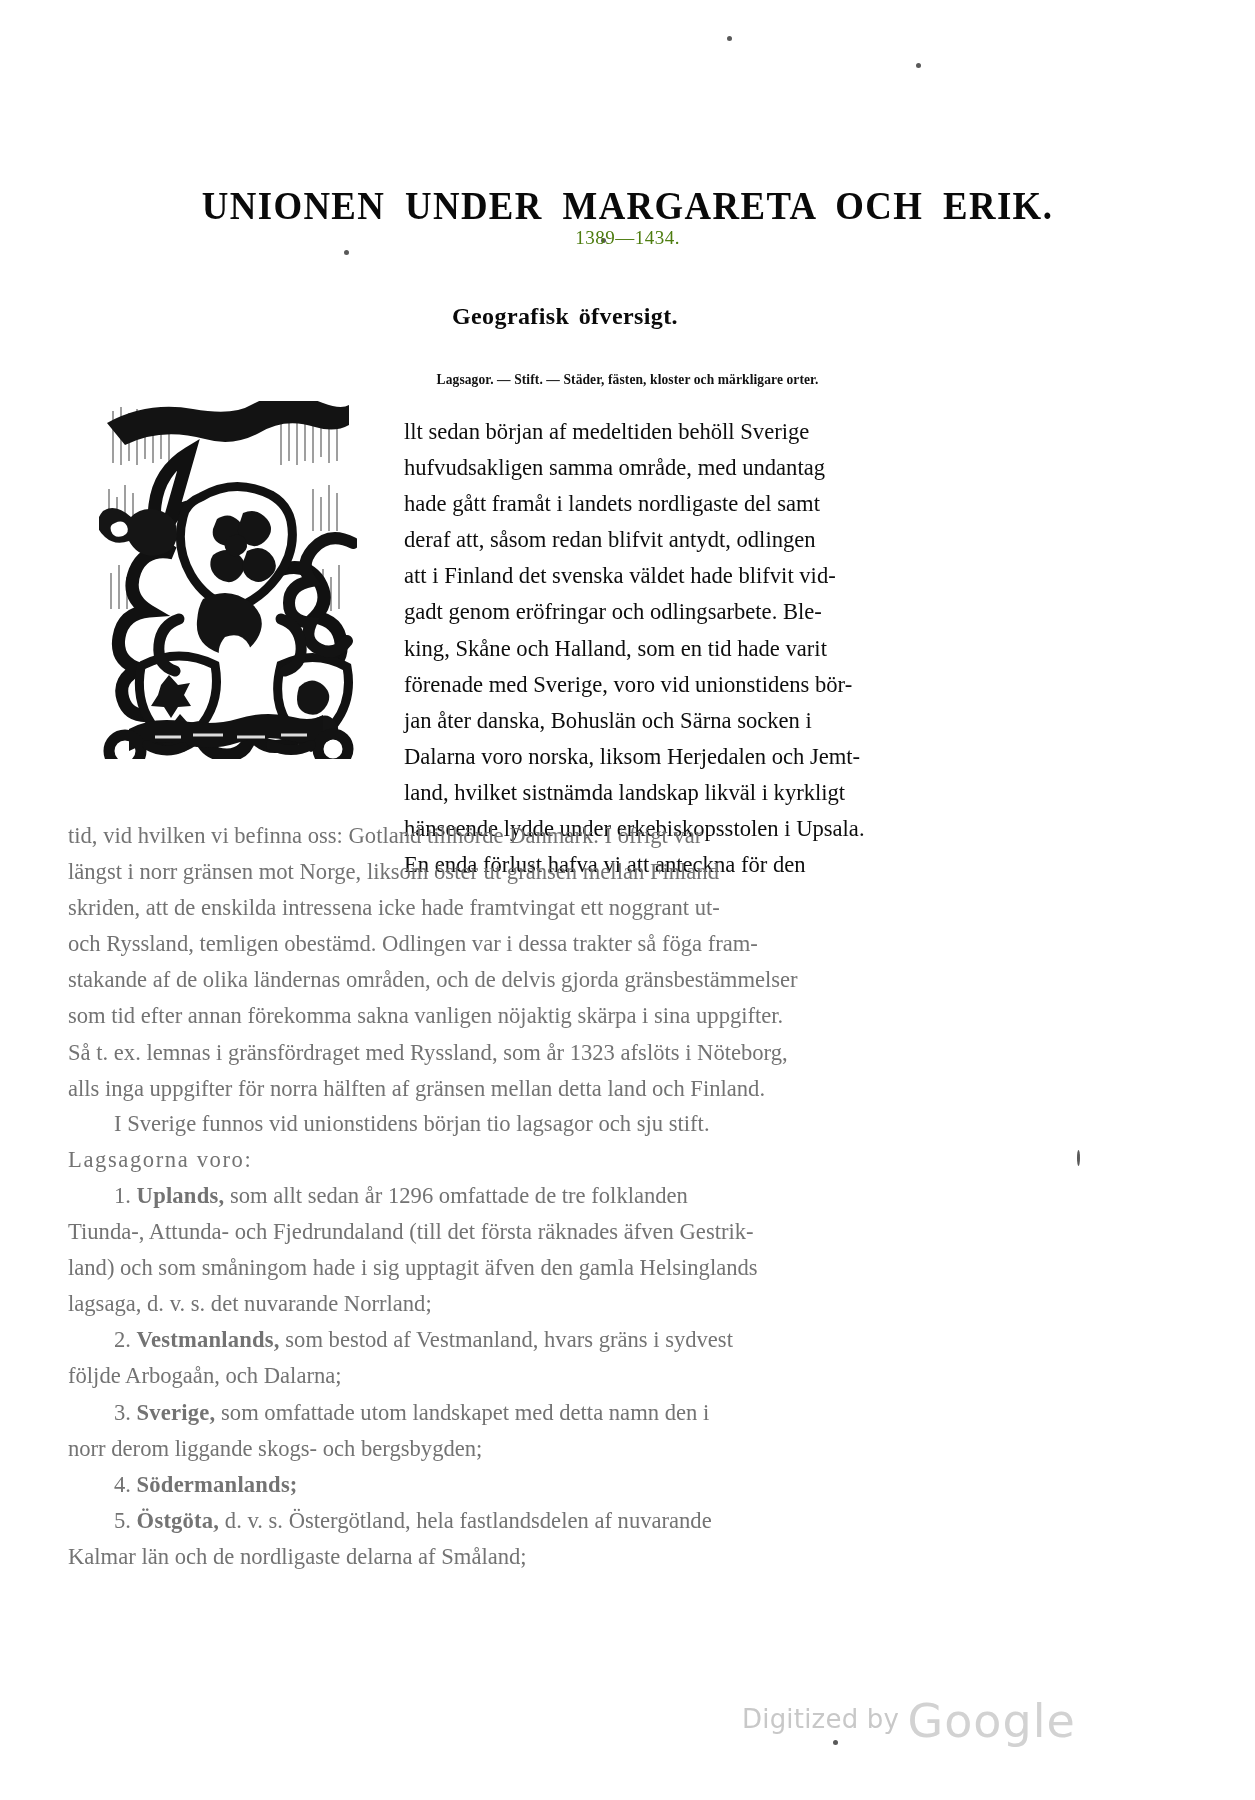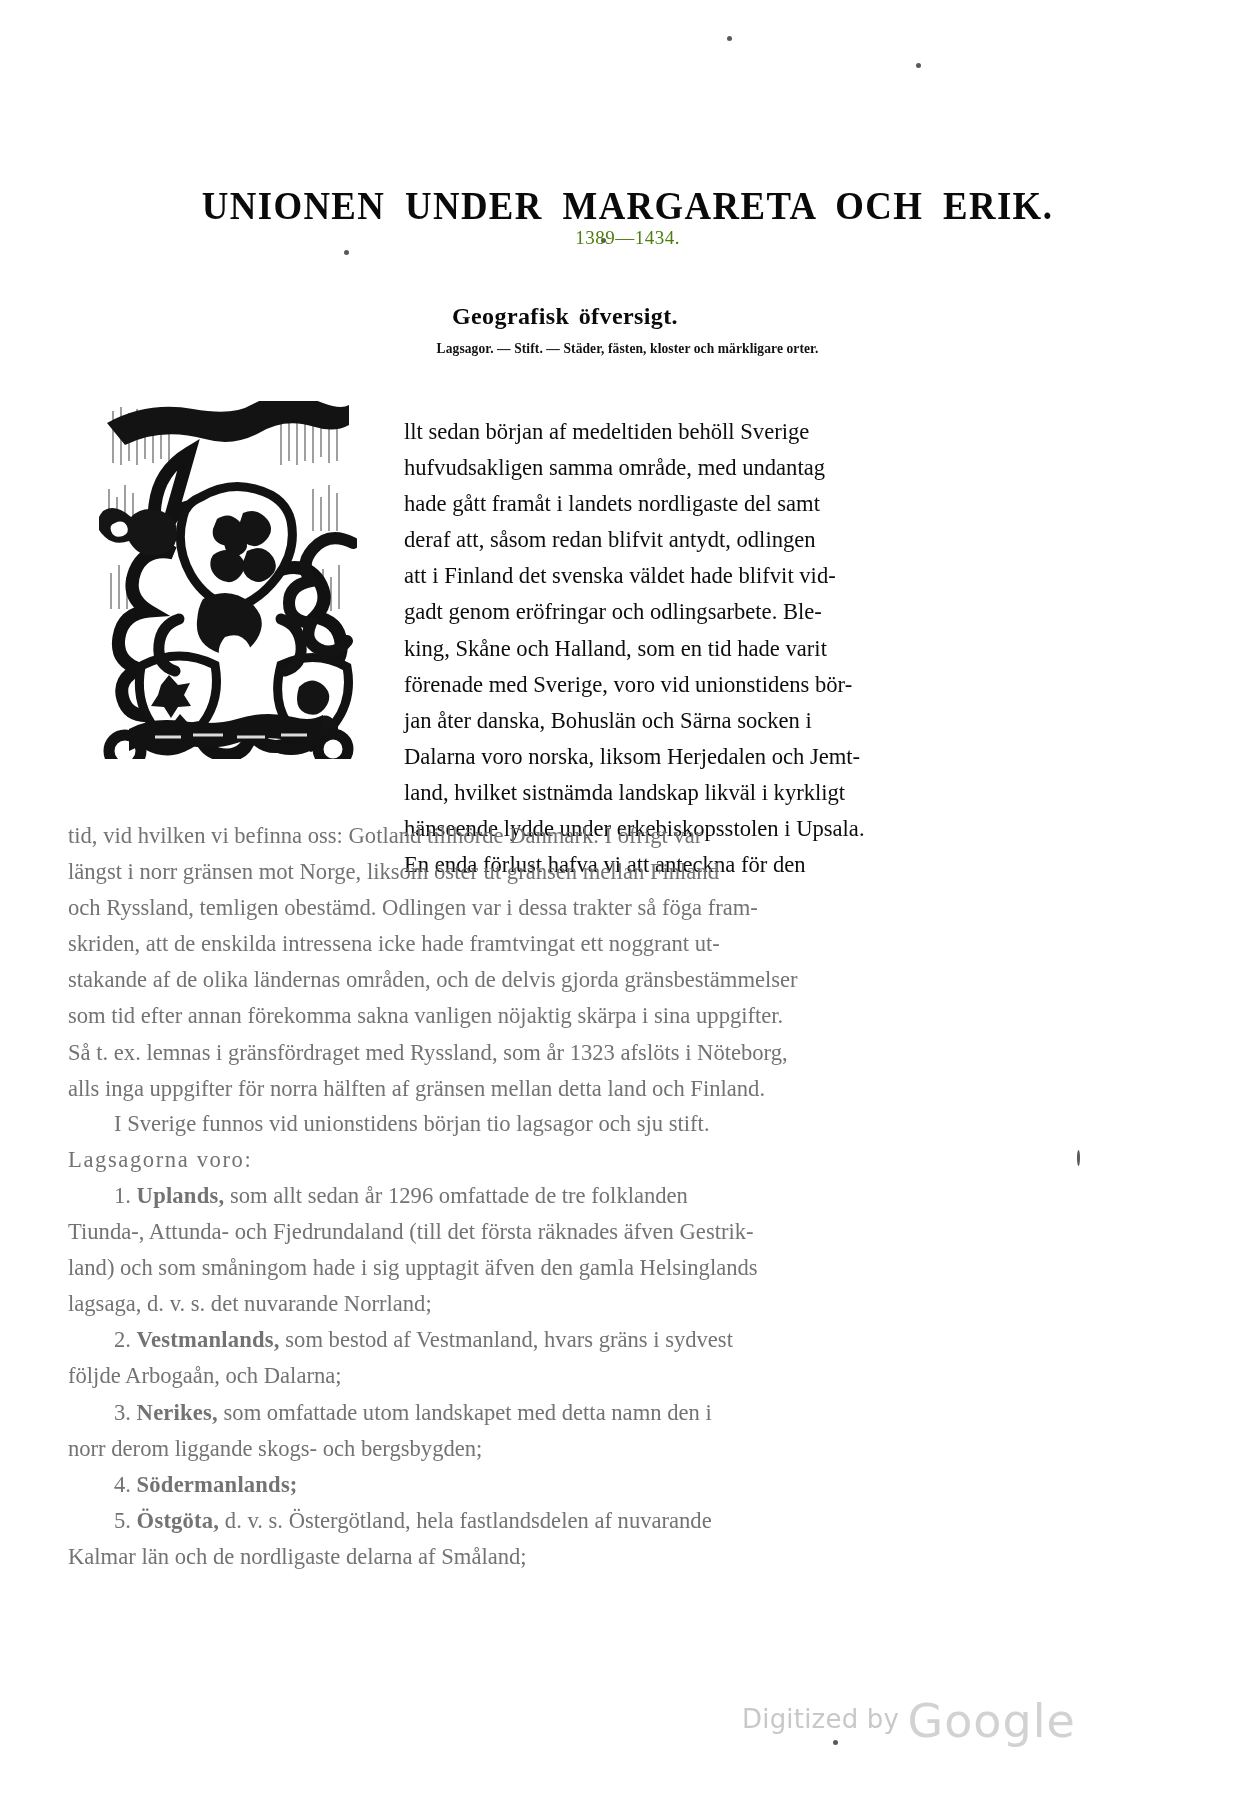--- a/index.html
+++ b/index.html
@@ -58,21 +58,21 @@
     width: 1130px;
     text-align: center;
     font-weight: bold;
     font-size: 24px;
     letter-spacing: .4px;
     word-spacing: 3px;
     color: #0a0a0a;
   }
   .topics {
     position: absolute;
-    top: 341px;
+    top: 372px;
     left: 0;
     width: 1255px;
     text-align: center;
     font-weight: bold;
     font-size: 13.5px;
     letter-spacing: .1px;
     color: #111;
     transform: scaleY(1.05);
   }
 
@@ -243,22 +243,22 @@
     <span class="ln">Dalarna voro norska, liksom Herjedalen och Jemt-</span>
     <span class="ln">land, hvilket sistnämda landskap likväl i kyrkligt</span>
     <span class="ln">hänseende lydde under erkebiskopsstolen i Upsala.</span>
     <span class="ln">En enda förlust hafva vi att anteckna för den</span>
   </div>
 
   <div class="fullwidth" style="top:818px;">
     <p>
       <span class="ln">tid, vid hvilken vi befinna oss: Gotland tillhörde Danmark.  I öfrigt var</span>
       <span class="ln">längst i norr gränsen mot Norge, liksom öster ut gränsen mellan Finland</span>
+      <span class="ln">skriden, att de enskilda intressena icke hade framtvingat ett noggrant ut-</span>
       <span class="ln">och Ryssland, temligen obestämd.  Odlingen var i dessa trakter så föga fram-</span>
-      <span class="ln">skriden, att de enskilda intressena icke hade framtvingat ett noggrant ut-</span>
       <span class="ln">stakande af de olika ländernas områden, och de delvis gjorda gränsbestämmelser</span>
       <span class="ln">som tid efter annan förekomma sakna vanligen nöjaktig skärpa i sina uppgifter.</span>
       <span class="ln">Så t. ex. lemnas i gränsfördraget med Ryssland, som år 1323 afslöts i Nöteborg,</span>
       <span class="ln">alls inga uppgifter för norra hälften af gränsen mellan detta land och Finland.</span>
     </p>
   </div>
 
   <div class="fullwidth" style="top:1106px;">
     <p>
       <span class="ln indent">I Sverige funnos vid unionstidens början tio lagsagor och sju stift.</span>
@@ -279,21 +279,21 @@
 
     <p>
       <span class="num">2.</span>
       <span class="listname">Vestmanlands,</span>
       <span>som bestod af Vestmanland, hvars gräns i sydvest</span>
       <span class="ln">följde Arbogaån, och Dalarna;</span>
     </p>
 
     <p>
       <span class="num">3.</span>
-      <span class="listname">Nerikes,</span>
+      <span class="listname">Sverige,</span>
       <span>som omfattade utom landskapet med detta namn den i</span>
       <span class="ln">norr derom liggande skogs- och bergsbygden;</span>
     </p>
 
     <p>
       <span class="num">4.</span>
       <span class="listname">Södermanlands;</span>
     </p>
 
     <p>

